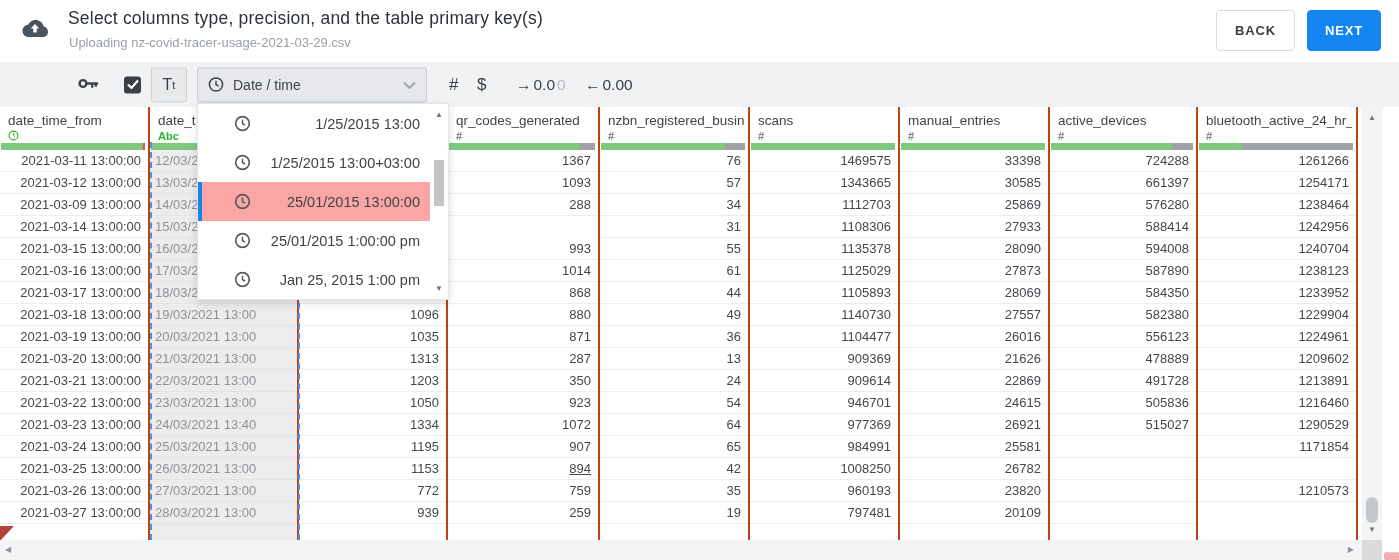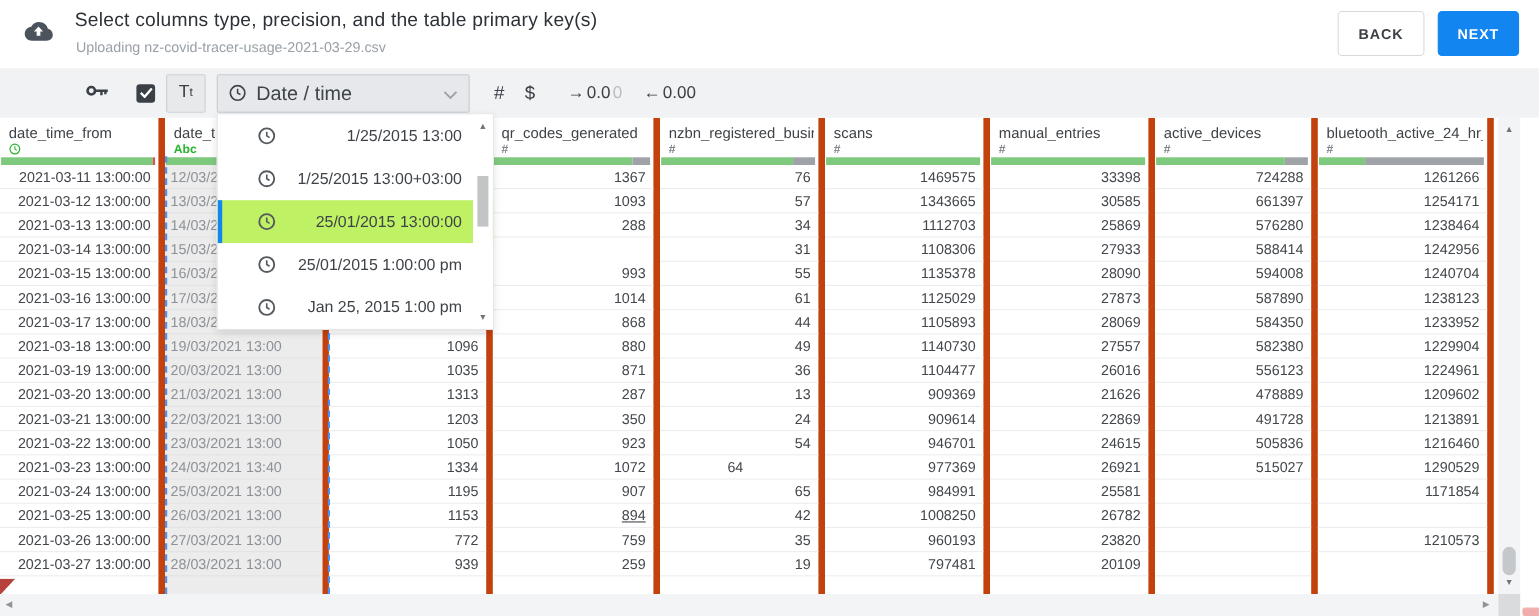--- a/index.html
+++ b/index.html
@@ -19,29 +19,29 @@
   .toolbar{position:absolute;top:62px;left:0;width:1399px;height:45px;background:#f1f2f4;z-index:20}
   .tb{position:absolute;top:50%;transform:translateY(-50%)}
   .tb-text{font-size:17px;color:#3a4046;font-weight:500}
   .key-ic{left:78px}
   .chk{left:124px;width:17px;height:17px;background:#3a4046;border-radius:3px;display:flex;
        align-items:center;justify-content:center}
   .tt-btn{left:151px;width:36px;height:35px;background:#e7e9eb;border:1px solid #cdd1d5;border-radius:2px;
           box-sizing:border-box;display:flex;align-items:center;justify-content:center;color:#3a4046}
   .tt-big{font-size:16px;font-weight:500}.tt-small{font-size:11px;font-weight:500}
   .type-select{left:197px;width:230px;height:35px;background:#e6e8eb;border:1px solid #c7cbd0;border-radius:2px;
-          box-sizing:border-box;display:flex;align-items:center;padding:0 10px;gap:9px;color:#3f444a;font-size:18px}
+          box-sizing:border-box;display:flex;align-items:center;padding:0 10px;gap:9px;color:#3f444a;font-size:14px}
   .type-select .chev{margin-left:auto}
   .hash-ic{left:449px}.dollar-ic{left:477px}
   .dec-grp{font-size:15.5px;color:#3a4046;display:flex;align-items:center;gap:2px}
   .dec-right{left:516px}.dec-left{left:585px}
   .muted{color:#b9bdc2}
   
   #grid{position:absolute;top:107px;left:0;width:1362px;height:433px;background:#fff;overflow:hidden;z-index:1}
-  .col{position:absolute;top:0;bottom:0;box-sizing:border-box;border-right:6px solid #c2410c}
+  .col{position:absolute;top:0;bottom:0;box-sizing:border-box;border-right:2px solid #c2410c}
   .colname{position:absolute;top:6px;left:8px;right:4px;font-size:13.5px;color:#3f4347;white-space:nowrap;overflow:hidden}
   .coltype{position:absolute;top:23px;left:8px;font-size:11px;font-weight:bold;color:#7d8288}
   .coltype.green{color:#28b42d}
   .colbar{position:absolute;top:36px;left:1px;right:3px;height:7px;display:flex}
   .seg-green{background:#7fc97f}.seg-gray{background:#9fa3a7}.seg-red{background:#e0524f}
   .cell{position:absolute;left:0;right:0;height:22px;line-height:22px;font-size:13px;color:#43474c;
         box-sizing:border-box;border-bottom:1px solid #ecedee;white-space:nowrap;overflow:hidden}
   .cell.r{text-align:right;padding-right:7px}.cell.l{text-align:left;padding-left:5px}
   .sel-bg{position:absolute;top:36px;bottom:0;left:0;right:0;background:#ececec;z-index:0}
   .col.sel .cell{color:#8d9298;border-bottom:1px solid #e2e3e4;position:absolute;z-index:1}
@@ -49,21 +49,21 @@
   .err-flag{position:absolute;left:0;top:419px;width:14px;height:15px;background:#b6413d;
             clip-path:polygon(0 0,100% 0,0 100%);z-index:3}
   
   .dd-panel{position:absolute;left:197px;top:103px;width:252px;height:197px;background:#fff;z-index:40;
             border:1px solid #e3e5e7;box-sizing:border-box;box-shadow:0 3px 8px rgba(0,0,0,.14);
             display:flex;flex-direction:column}
   .dd-item{flex:1;display:flex;align-items:center;position:relative;padding-right:28px;color:#3f4348;
            font-size:14.5px;cursor:pointer}
   .dd-item .ic{margin-left:36px;display:flex}
   .dd-item .lbl{flex:1;text-align:right}
-  .dd-item.selected{background:#bef264}
+  .dd-item.selected{background:#fca5a5}
   .dd-item.selected::before{content:"";position:absolute;left:0;top:0;bottom:0;width:4px;background:#1385f0}
   .dd-scroll{position:absolute;right:0;top:0;bottom:0;width:18px;background:#fff}
   .dd-scroll .thumb{position:absolute;left:4px;top:56px;width:10px;height:46px;background:#c2c4c6}
   .arr{position:absolute;left:0;width:100%;text-align:center;font-size:8px;color:#6f7479;cursor:pointer}
   
   .vscroll{position:absolute;left:1362px;top:107px;width:20px;height:433px;background:#f3f4f5;z-index:2}
   .vscroll .thumb{position:absolute;left:4px;top:390px;width:12px;height:26px;background:#c5c8cb;border-radius:6px}
   .hscroll{position:absolute;left:0;top:540px;width:1362px;height:20px;background:#f3f4f5;z-index:2}
   .hscroll .harr{position:absolute;top:5px;font-size:8px;color:#8f9499;cursor:pointer}
   .corner{position:absolute;left:1362px;top:540px;width:20px;height:20px;background:#d9dbdd}
@@ -136,21 +136,21 @@
       <div class="coltype green"><svg width="11" height="11" viewBox="0 0 16 16">
           <circle cx="8" cy="8" r="6.4" fill="none" stroke="#28b42d" stroke-width="1.6"></circle>
           <path d="M8 4.4V8l2.4 1.5" fill="none" stroke="#28b42d" stroke-width="1.4"></path>
         </svg></div>
       <div class="colbar">
         <span class="seg-green" style="width: 98.5%;"></span>
         <span class="seg-red" style="width: 1.5%;"></span>
       </div>
       <div class="cell r" style="top: 43px;">2021-03-11 13:00:00</div>
       <div class="cell r" style="top: 65px;">2021-03-12 13:00:00</div>
-      <div class="cell r" style="top: 87px;">2021-03-13 13:00:00</div>
+      <div class="cell r" style="top: 87px;">2021-03-09 13:00:00</div>
       <div class="cell r" style="top: 109px;">2021-03-14 13:00:00</div>
       <div class="cell r" style="top: 131px;">2021-03-15 13:00:00</div>
       <div class="cell r" style="top: 153px;">2021-03-16 13:00:00</div>
       <div class="cell r" style="top: 175px;">2021-03-17 13:00:00</div>
       <div class="cell r" style="top: 197px;">2021-03-18 13:00:00</div>
       <div class="cell r" style="top: 219px;">2021-03-19 13:00:00</div>
       <div class="cell r" style="top: 241px;">2021-03-20 13:00:00</div>
       <div class="cell r" style="top: 263px;">2021-03-21 13:00:00</div>
       <div class="cell r" style="top: 285px;">2021-03-22 13:00:00</div>
       <div class="cell r" style="top: 307px;">2021-03-23 13:00:00</div>
@@ -240,21 +240,21 @@
       <div class="cell r" style="top: 87px;">34</div>
       <div class="cell r" style="top: 109px;">31</div>
       <div class="cell r" style="top: 131px;">55</div>
       <div class="cell r" style="top: 153px;">61</div>
       <div class="cell r" style="top: 175px;">44</div>
       <div class="cell r" style="top: 197px;">49</div>
       <div class="cell r" style="top: 219px;">36</div>
       <div class="cell r" style="top: 241px;">13</div>
       <div class="cell r" style="top: 263px;">24</div>
       <div class="cell r" style="top: 285px;">54</div>
-      <div class="cell r" style="top: 307px; text-align: center;">64</div>
+      <div class="cell r" style="top: 307px;">64</div>
       <div class="cell r" style="top: 329px;">65</div>
       <div class="cell r" style="top: 351px;">42</div>
       <div class="cell r" style="top: 373px;">35</div>
       <div class="cell r" style="top: 395px;">19</div>
     </div>
     <div class="col" style="left: 750px; width: 150px;">
       <div class="colname">scans</div>
       <div class="coltype">#</div>
       <div class="colbar">
         <span class="seg-green" style="width: 100%;"></span>

